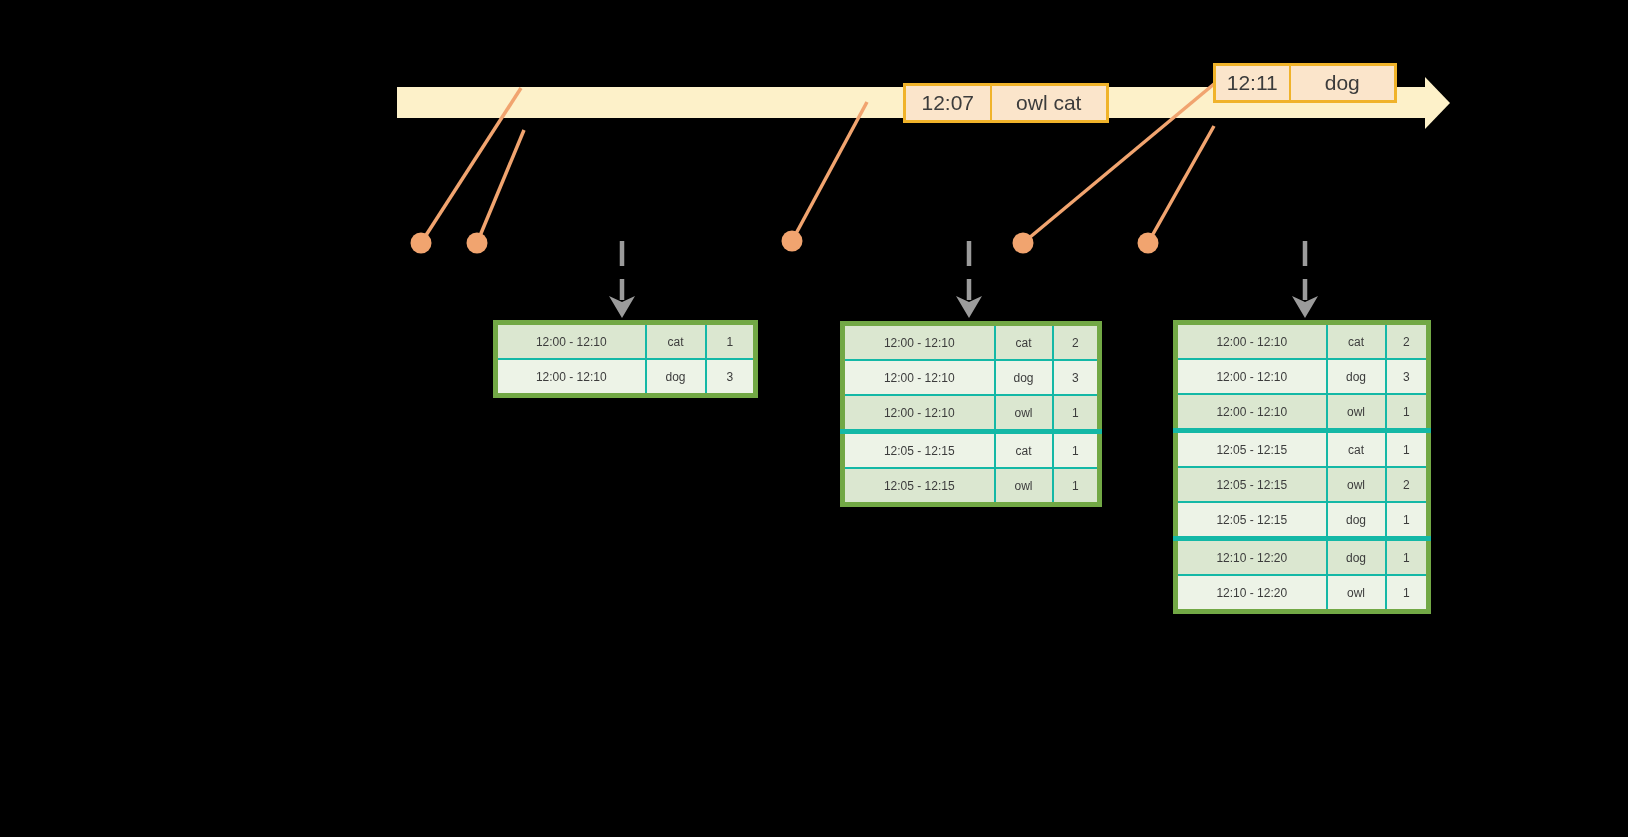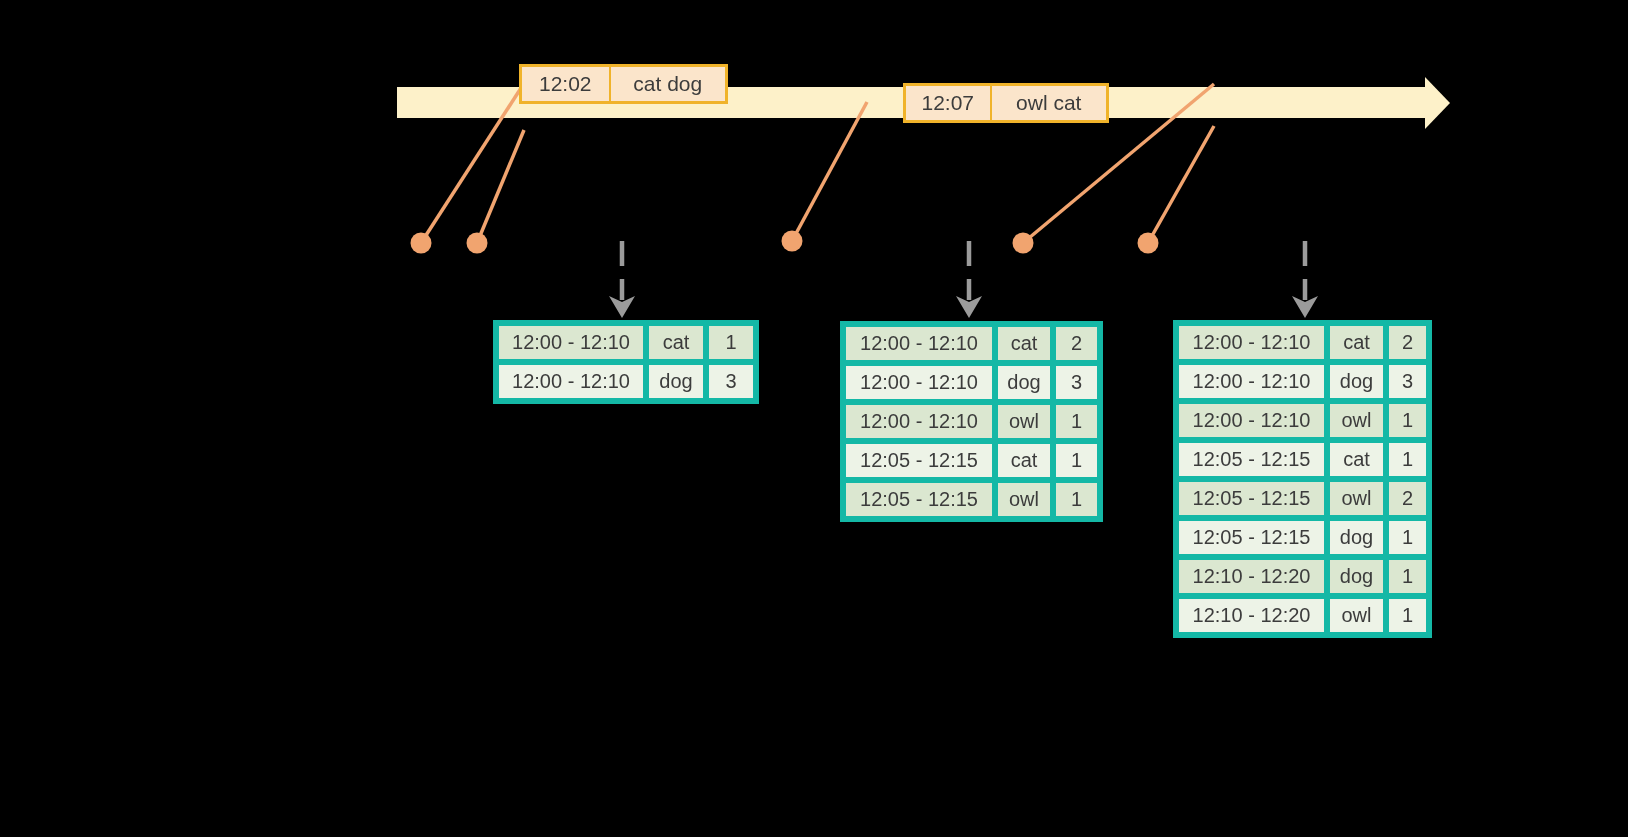--- a/index.html
+++ b/index.html
@@ -15,21 +15,21 @@
   td{overflow:hidden;white-space:nowrap;text-align:center;vertical-align:middle;padding:0;}
 
   
   .etable{border:3px solid #f0b32a;}
   .etable td{border:2px solid #f0b32a;font-size:21px;height:34px;}
   .etable tr:nth-child(odd) td{background:#fbe5cb;}
   .etable tr:nth-child(even) td{background:#fdf3e6;}
 
   
   .rtable{border:5px solid #72a845;}
-  .rtable td{border:6px solid #14b8a6;font-size:20px;height:33px;background:#edf3e7;margin-top:44px;}
+  .rtable td{border:2px solid #14b8a6;font-size:12px;height:33px;background:#edf3e7;margin-top:44px;}
   .rtable tr:nth-child(odd) td{background:#dbe7d0;}
   .rtable tr.group td{border-top-width:5px;}
 </style>
 </head>
 <body>
 
 <svg class="overlay" width="1628" height="837" viewBox="0 0 1628 837">
 
   <g>
     <rect x="397" y="87" width="1028" height="31" fill="#fdf1c9"></rect>
@@ -67,24 +67,20 @@
     </g>
   </g>
 </svg>
 
 <table class="etable" style="left:519px;top:64px;width:206px;">
   <colgroup>
       <col style="width:89px">
       <col style="width:117px">
     </colgroup>
   <tbody>
-      <tr>
-    <td>12:02</td>
-    <td>cat dog</td>
-  </tr>
 </tbody>
   </table>
 
 <table class="etable" style="left:867px;top:83px;width:203px;margin-left:36px;">
   <colgroup>
       <col style="width:86px">
       <col style="width:117px">
     </colgroup>
   <tbody>
       <tr>
@@ -93,20 +89,24 @@
   </tr>
 </tbody>
   </table>
 
 <table class="etable" style="left:1213px;top:63px;width:181px;">
   <colgroup>
       <col style="width:75px">
       <col style="width:106px">
     </colgroup>
   <tbody>
+      <tr>
+    <td>12:11</td>
+    <td>dog</td>
+  </tr>
 </tbody>
   </table>
 
 <table class="rtable" style="left:493px;top:320px;width:260px;">
   <colgroup>
       <col style="width:150px">
       <col style="width:60px">
       <col style="width:50px">
     </colgroup>
   <tbody>

